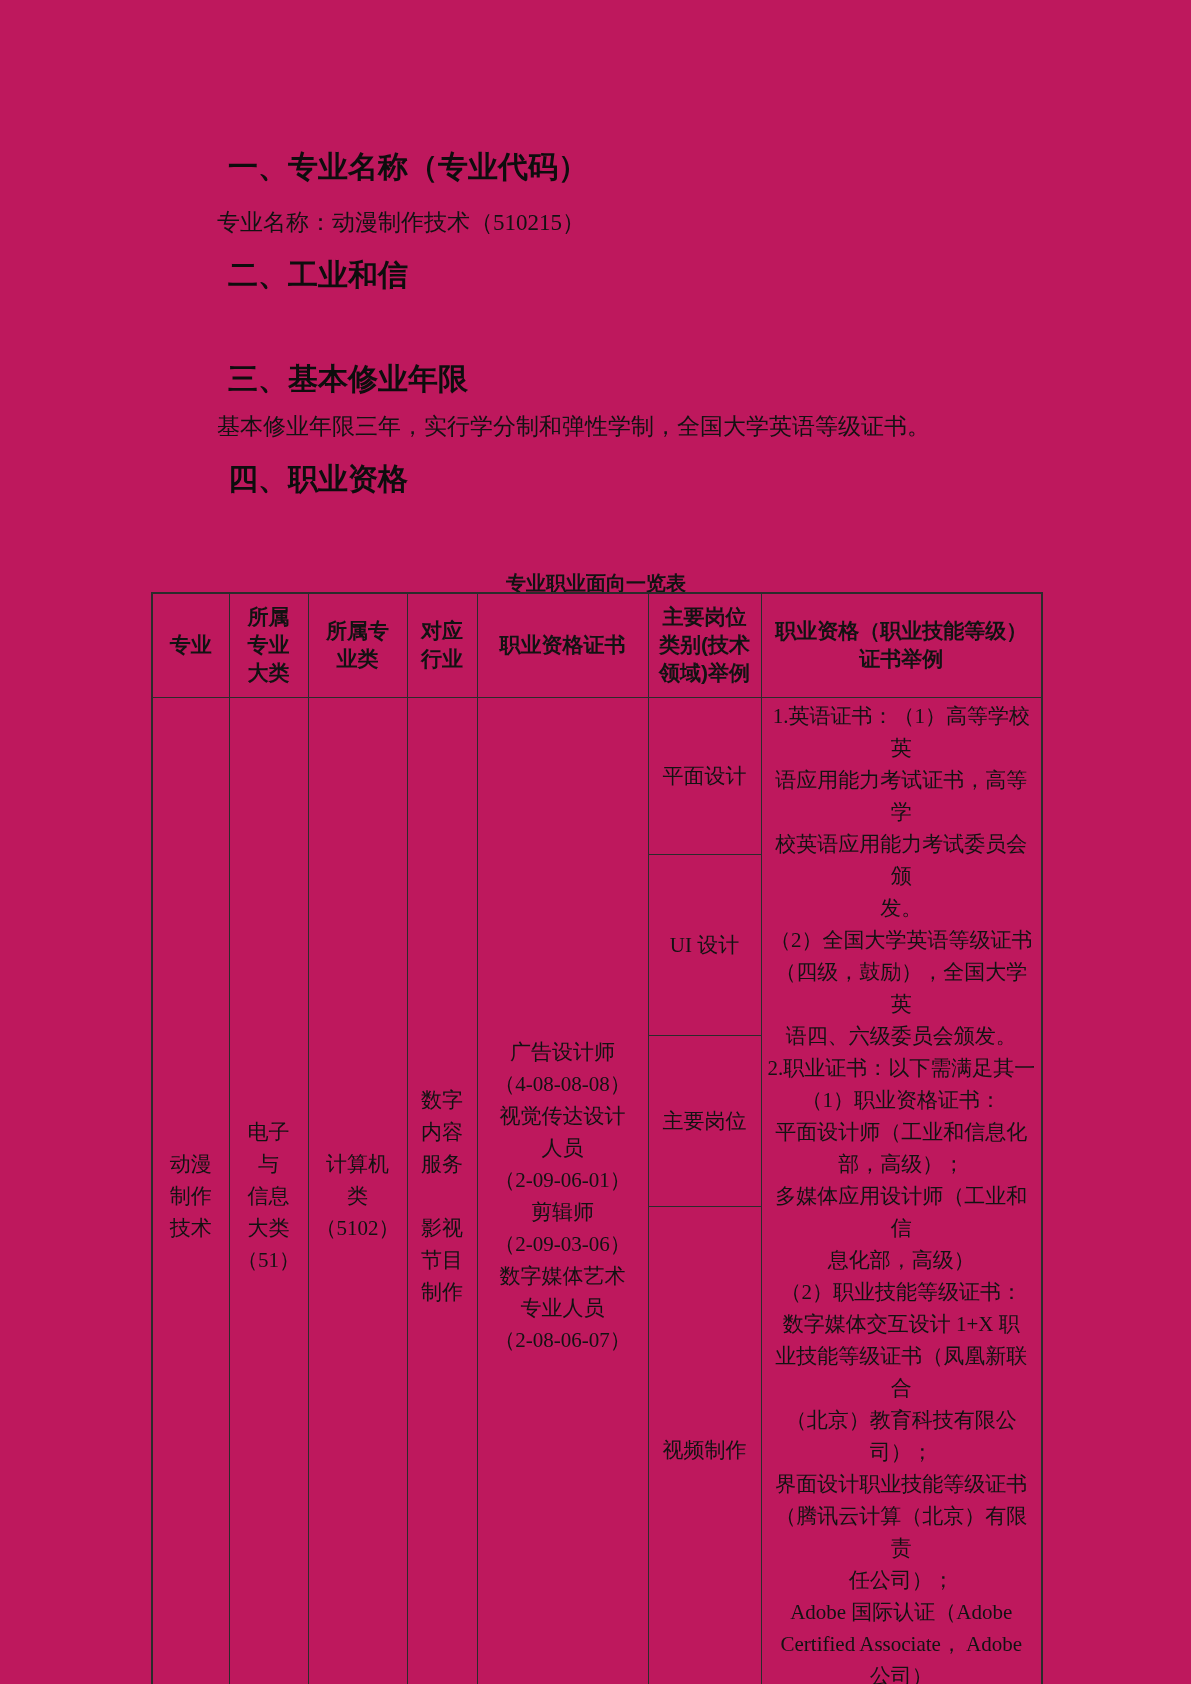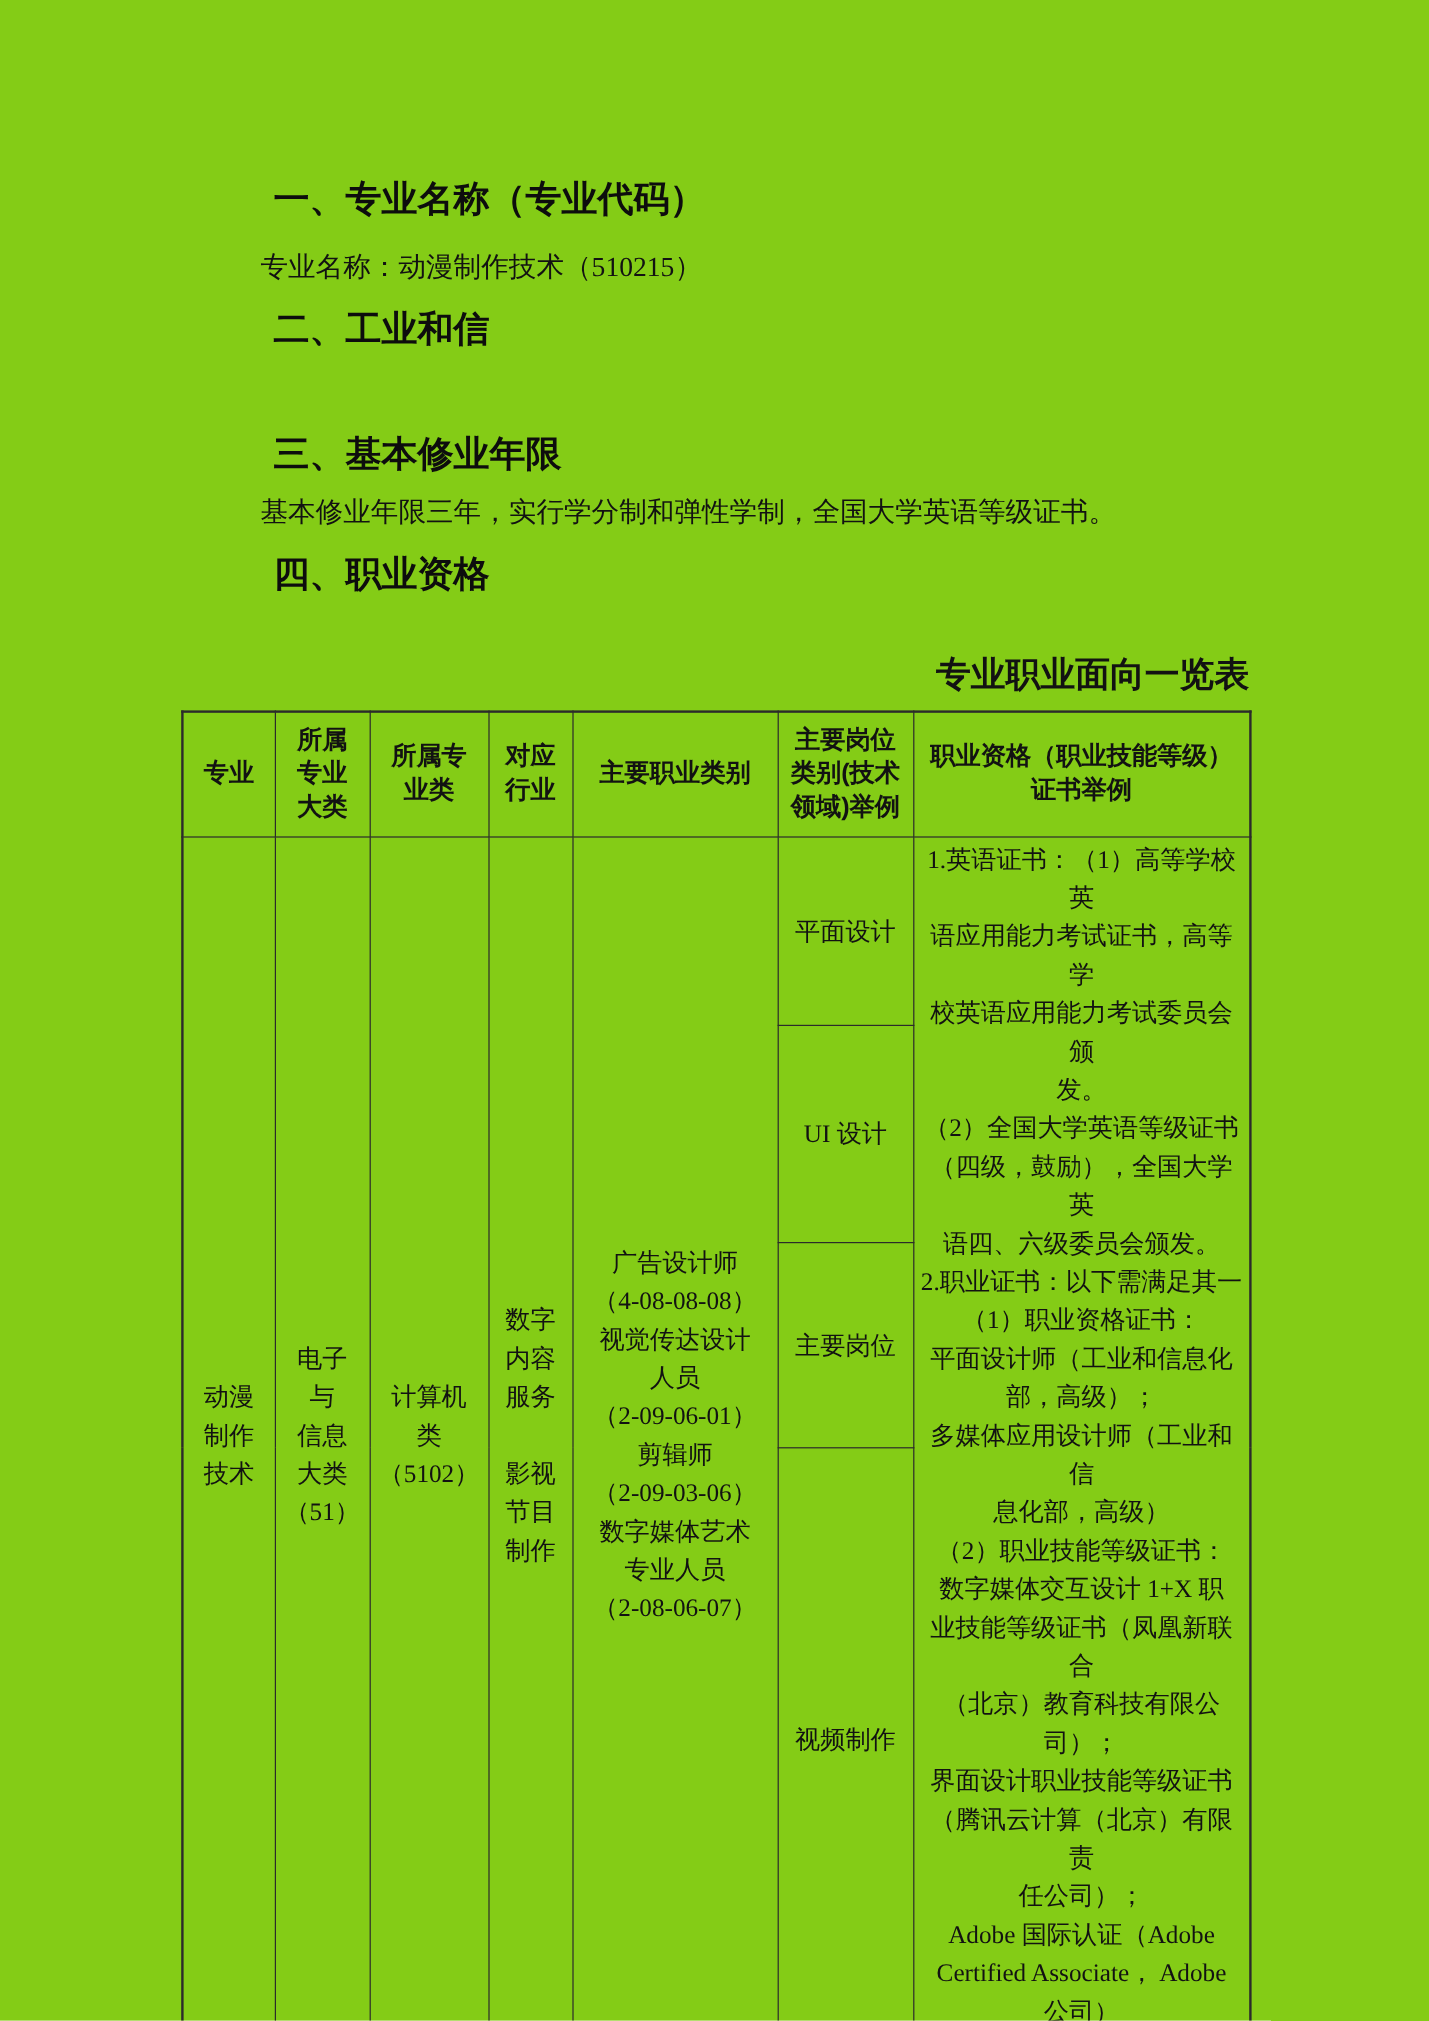--- a/index.html
+++ b/index.html
@@ -1,20 +1,20 @@
 <!DOCTYPE html>
 <html><head>
 <meta charset="utf-8">
 <style>
   html,body{margin:0;padding:0;background:#ffffff;}
   .page{
     position:relative;
     width:1191px;
     height:1684px;
-    background:#84cc16;
+    background:#be185d;
     color:#121212;
     font-family:"Liberation Serif", serif;
     overflow:hidden;
   }
   .hd{
     position:absolute;
     left:228px;
     margin:0;
     font-family:"Liberation Sans", sans-serif;
     font-weight:700;
@@ -26,27 +26,27 @@
   .para{
     position:absolute;
     left:213px;
     margin:4px;
     font-size:23px;
     line-height:32px;
     white-space:nowrap;
   }
   .tbl-title{
     position:absolute;
-    top:549px;
+    top:569px;
     left:151px;
     width:890px;
-    text-align:right;
+    text-align:center;
     font-family:"Liberation Sans", sans-serif;
     font-weight:700;
-    font-size:29px;
+    font-size:20px;
     line-height:28px;
   }
   table.career{
     position:absolute;
     top:592px;
     left:151px;
     width:890px;
     table-layout:fixed;
     border-collapse:collapse;
     border:2px solid #2b2b2b;
@@ -115,21 +115,21 @@
     <tbody>
       <tr class="hrow">
         <th>专业</th>
         <th>所属
 专业
 大类</th>
         <th>所属专
 业类</th>
         <th>对应
 行业</th>
-        <th>主要职业类别</th>
+        <th>职业资格证书</th>
         <th>主要岗位
 类别(技术
 领域)举例</th>
         <th>职业资格（职业技能等级）
 证书举例</th>
       </tr>
       <tr class="r1">
         <td rowspan="4">动漫
 制作
 技术</td>

